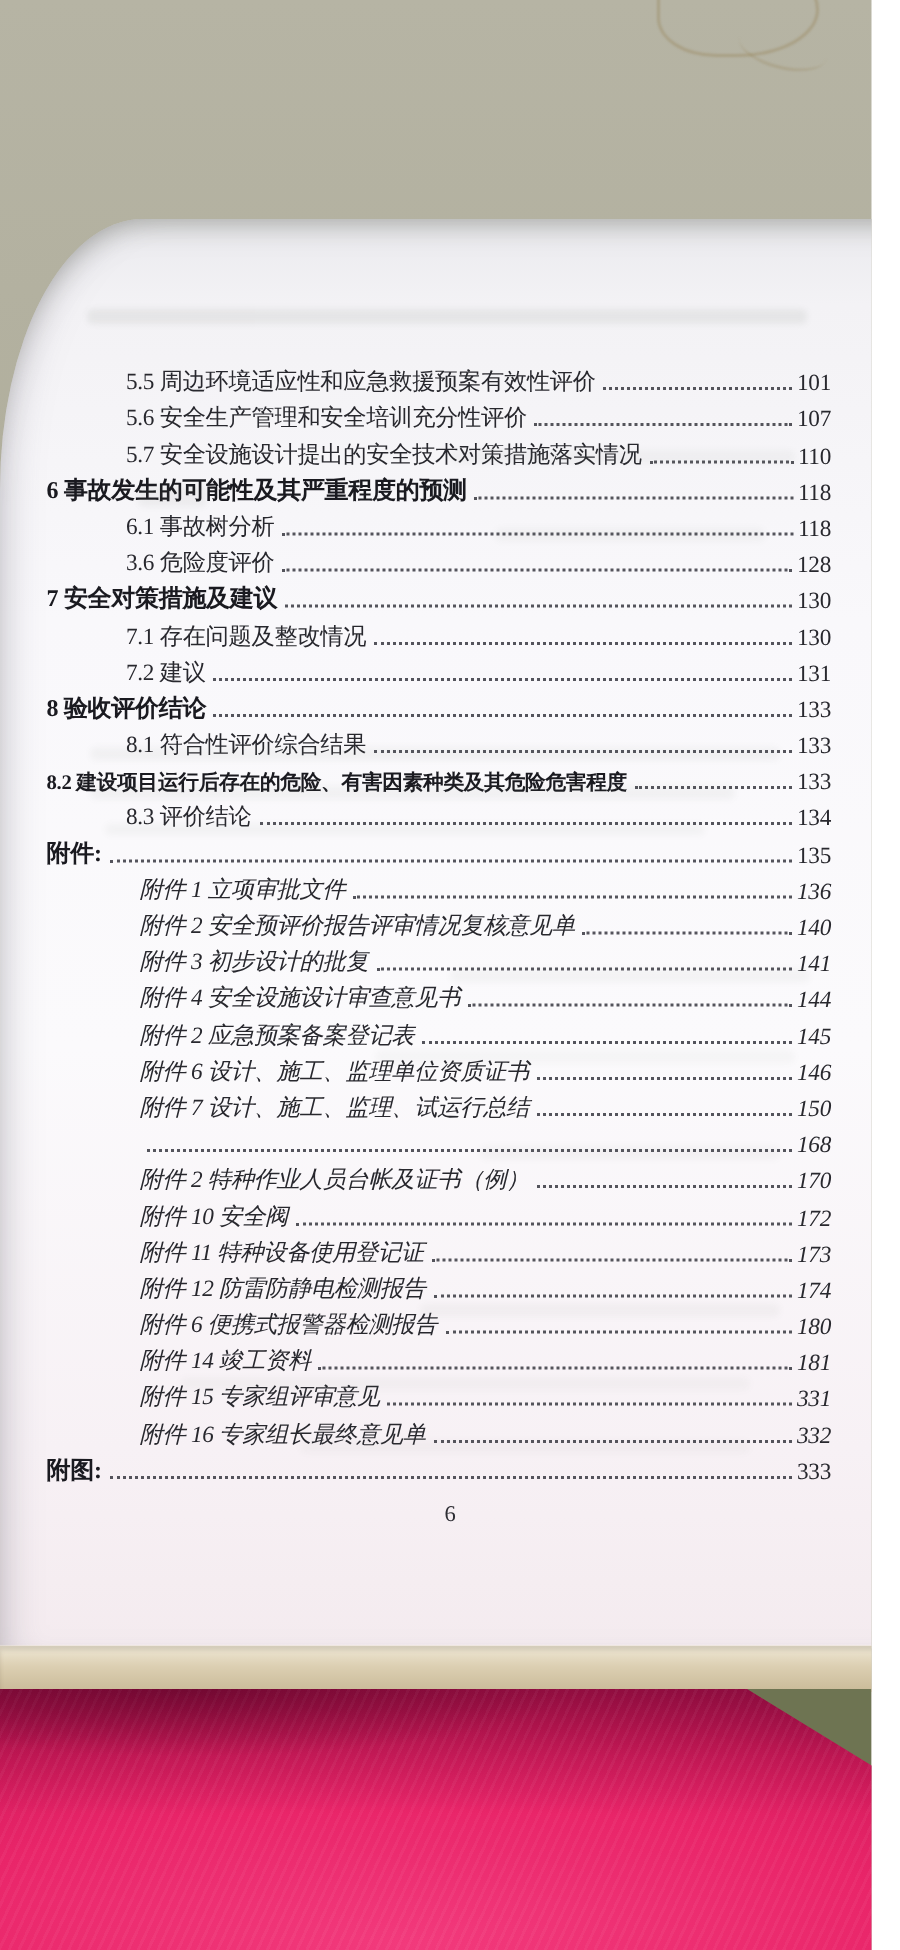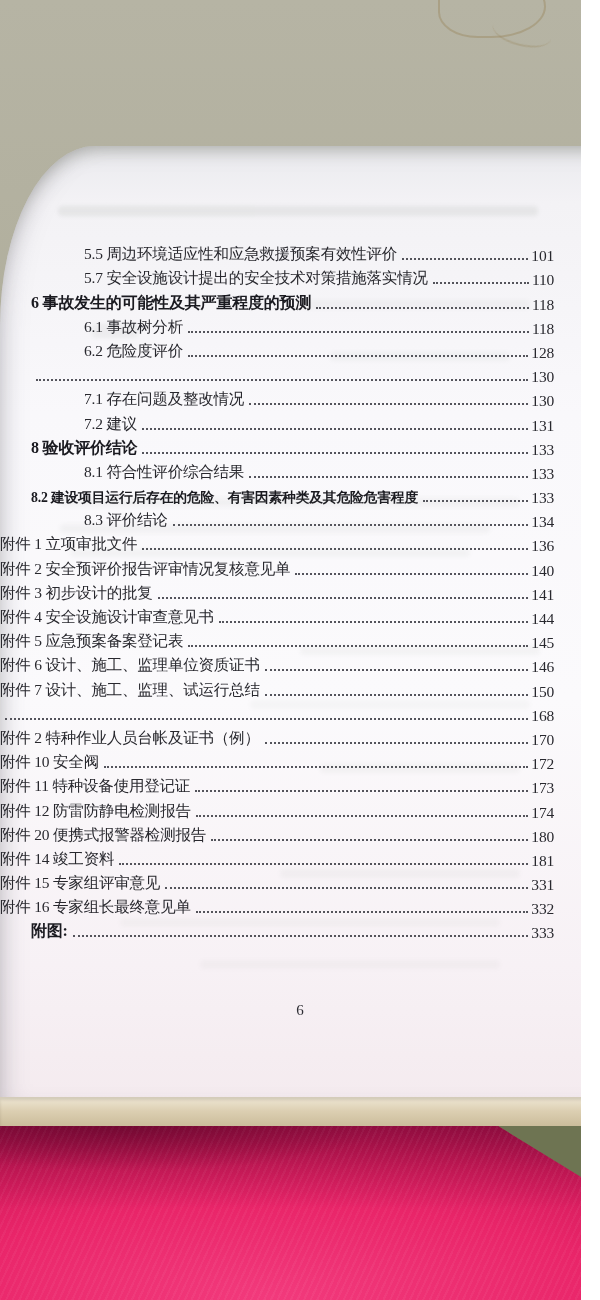--- a/index.html
+++ b/index.html
@@ -44,21 +44,21 @@
   .toc{position:absolute;left:0;top:97px;width:600px;}
   .row{
     display:flex;align-items:flex-end;
     height:24.2px;box-sizing:border-box;
     padding-right:46px;
     font-size:15.5px;color:#28282e;
     letter-spacing:-0.2px;
   }
   .row.lv1{padding-left:64px;}
   .row.lv2{padding-left:84px;}
-  .row.lv3{}
+  .row.lv3{padding-left:93px;font-style:italic;}
   .row.bold{font-weight:bold;color:#1a1a20;font-size:16px;padding-left:31px;}
   .row.compact{font-size:13.8px;}
   .row .txt{white-space:nowrap;padding-bottom:2px;}
   .row .leader{
     flex:1 1 auto;min-width:8px;
     border-bottom:2px dotted #43434b;
     margin:0 3px 7px 5px;
     opacity:.9;
   }
   .row .pg{white-space:nowrap;padding-bottom:2px;font-weight:normal;font-size:15.5px;color:#28282e;}
@@ -101,40 +101,46 @@
   <div class="stain2"></div>
 
   <div class="page">
     <div class="toc" id="toc">
         <div class="row lv2">
           <span class="txt">5.5 周边环境适应性和应急救援预案有效性评价</span>
           <span class="leader"></span>
           <span class="pg">101</span>
         </div>
         <div class="row lv2">
+          <span class="txt">5.6 安全生产管理和安全培训充分性评价</span>
+          <span class="leader"></span>
+          <span class="pg">107</span>
+        </div>
+        <div class="row lv2">
           <span class="txt">5.7 安全设施设计提出的安全技术对策措施落实情况</span>
           <span class="leader"></span>
           <span class="pg">110</span>
         </div>
         <div class="row lv1 bold">
           <span class="txt">6 事故发生的可能性及其严重程度的预测</span>
           <span class="leader"></span>
           <span class="pg">118</span>
         </div>
         <div class="row lv2">
           <span class="txt">6.1 事故树分析</span>
           <span class="leader"></span>
           <span class="pg">118</span>
         </div>
         <div class="row lv2">
-          <span class="txt">6.2 危险度评价</span>
+          <span class="txt">3.6 危险度评价</span>
           <span class="leader"></span>
           <span class="pg">128</span>
         </div>
         <div class="row lv1 bold">
+          <span class="txt">7 安全对策措施及建议</span>
           <span class="leader"></span>
           <span class="pg">130</span>
         </div>
         <div class="row lv2">
           <span class="txt">7.1 存在问题及整改情况</span>
           <span class="leader"></span>
           <span class="pg">130</span>
         </div>
         <div class="row lv2">
           <span class="txt">7.2 建议</span>
@@ -154,20 +160,25 @@
         <div class="row lv2 bold compact">
           <span class="txt">8.2 建设项目运行后存在的危险、有害因素种类及其危险危害程度</span>
           <span class="leader"></span>
           <span class="pg">133</span>
         </div>
         <div class="row lv2">
           <span class="txt">8.3 评价结论</span>
           <span class="leader"></span>
           <span class="pg">134</span>
         </div>
+        <div class="row lv1 bold">
+          <span class="txt">附件:</span>
+          <span class="leader"></span>
+          <span class="pg">135</span>
+        </div>
         <div class="row lv3">
           <span class="txt">附件 1 立项审批文件</span>
           <span class="leader"></span>
           <span class="pg">136</span>
         </div>
         <div class="row lv3">
           <span class="txt">附件 2 安全预评价报告评审情况复核意见单</span>
           <span class="leader"></span>
           <span class="pg">140</span>
         </div>
@@ -175,21 +186,21 @@
           <span class="txt">附件 3 初步设计的批复</span>
           <span class="leader"></span>
           <span class="pg">141</span>
         </div>
         <div class="row lv3">
           <span class="txt">附件 4 安全设施设计审查意见书</span>
           <span class="leader"></span>
           <span class="pg">144</span>
         </div>
         <div class="row lv3">
-          <span class="txt">附件 5 应急预案备案登记表</span>
+          <span class="txt">附件 2 应急预案备案登记表</span>
           <span class="leader"></span>
           <span class="pg">145</span>
         </div>
         <div class="row lv3">
           <span class="txt">附件 6 设计、施工、监理单位资质证书</span>
           <span class="leader"></span>
           <span class="pg">146</span>
         </div>
         <div class="row lv3">
           <span class="txt">附件 7 设计、施工、监理、试运行总结</span>
@@ -214,21 +225,21 @@
           <span class="txt">附件 11 特种设备使用登记证</span>
           <span class="leader"></span>
           <span class="pg">173</span>
         </div>
         <div class="row lv3">
           <span class="txt">附件 12 防雷防静电检测报告</span>
           <span class="leader"></span>
           <span class="pg">174</span>
         </div>
         <div class="row lv3">
-          <span class="txt">附件 20 便携式报警器检测报告</span>
+          <span class="txt">附件 6 便携式报警器检测报告</span>
           <span class="leader"></span>
           <span class="pg">180</span>
         </div>
         <div class="row lv3">
           <span class="txt">附件 14 竣工资料</span>
           <span class="leader"></span>
           <span class="pg">181</span>
         </div>
         <div class="row lv3">
           <span class="txt">附件 15 专家组评审意见</span>

